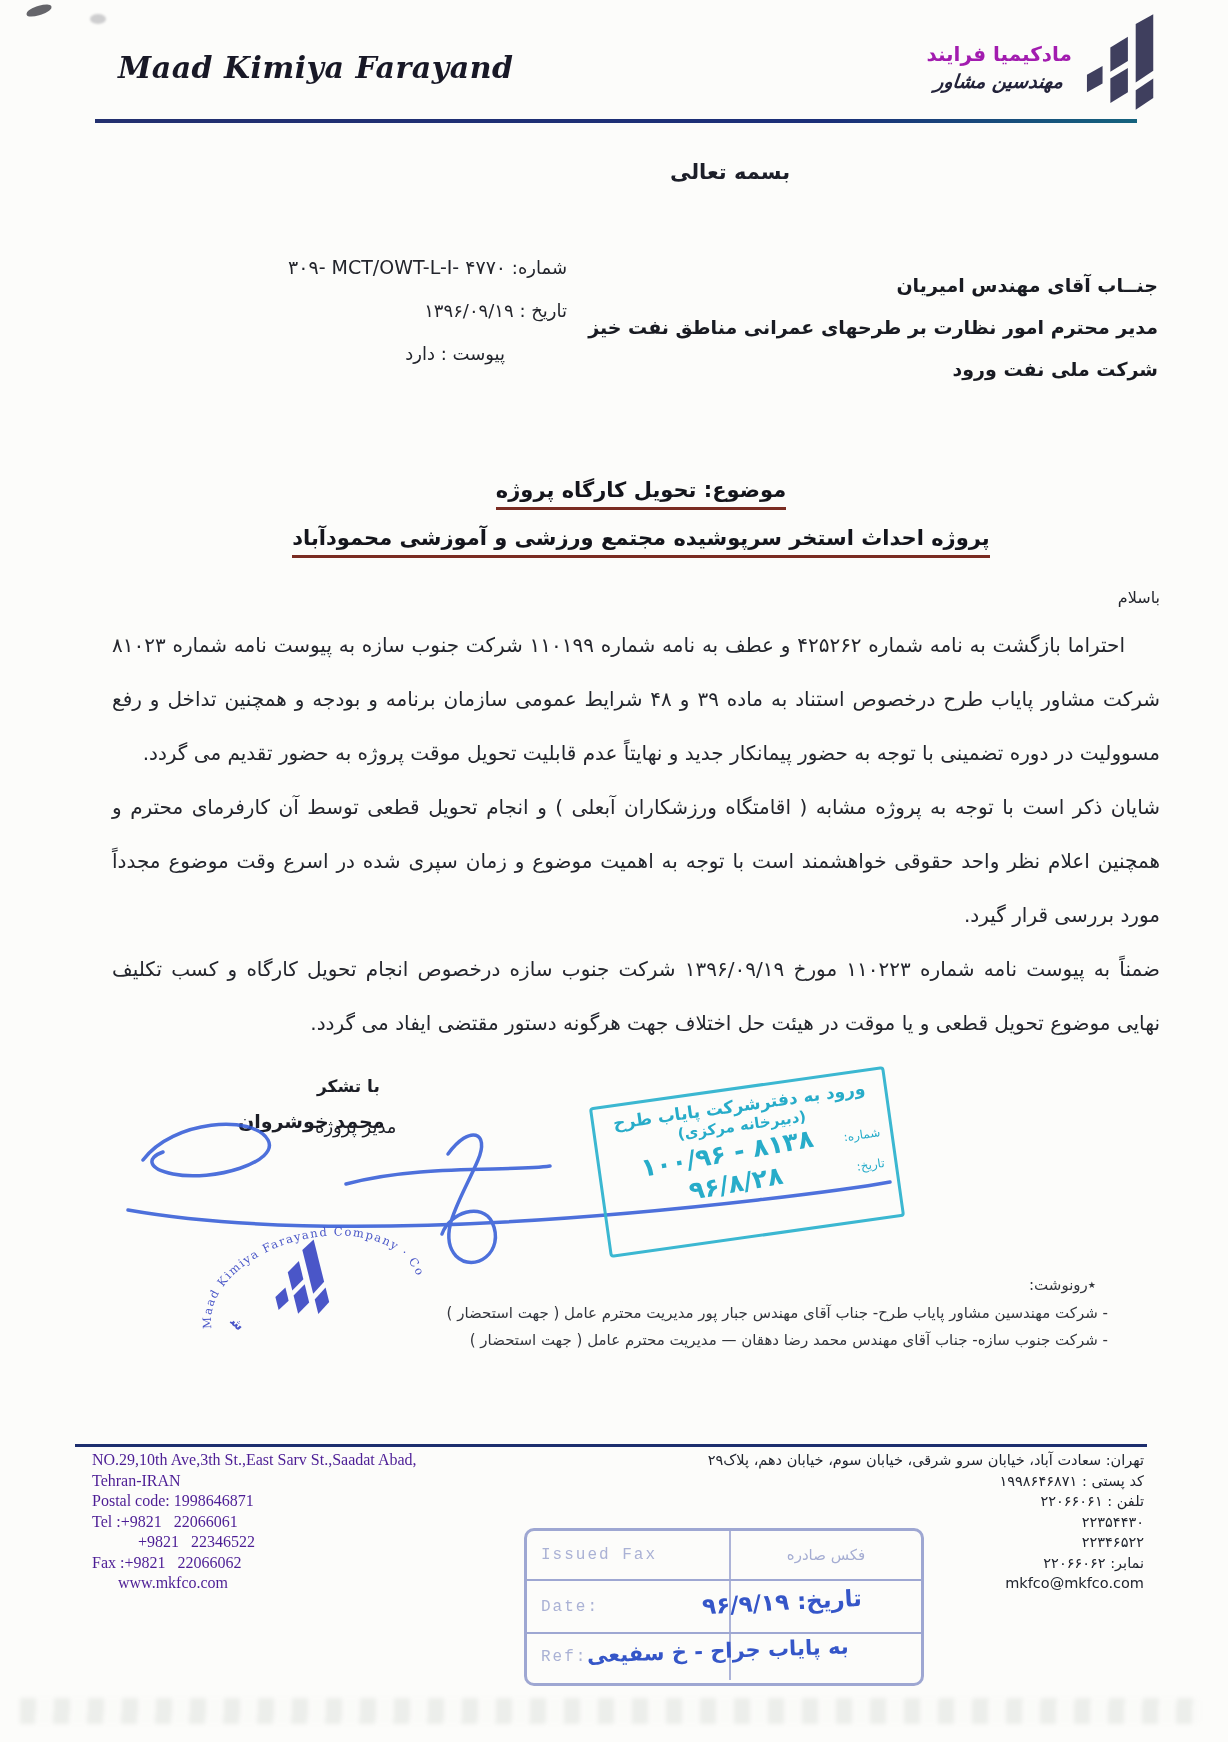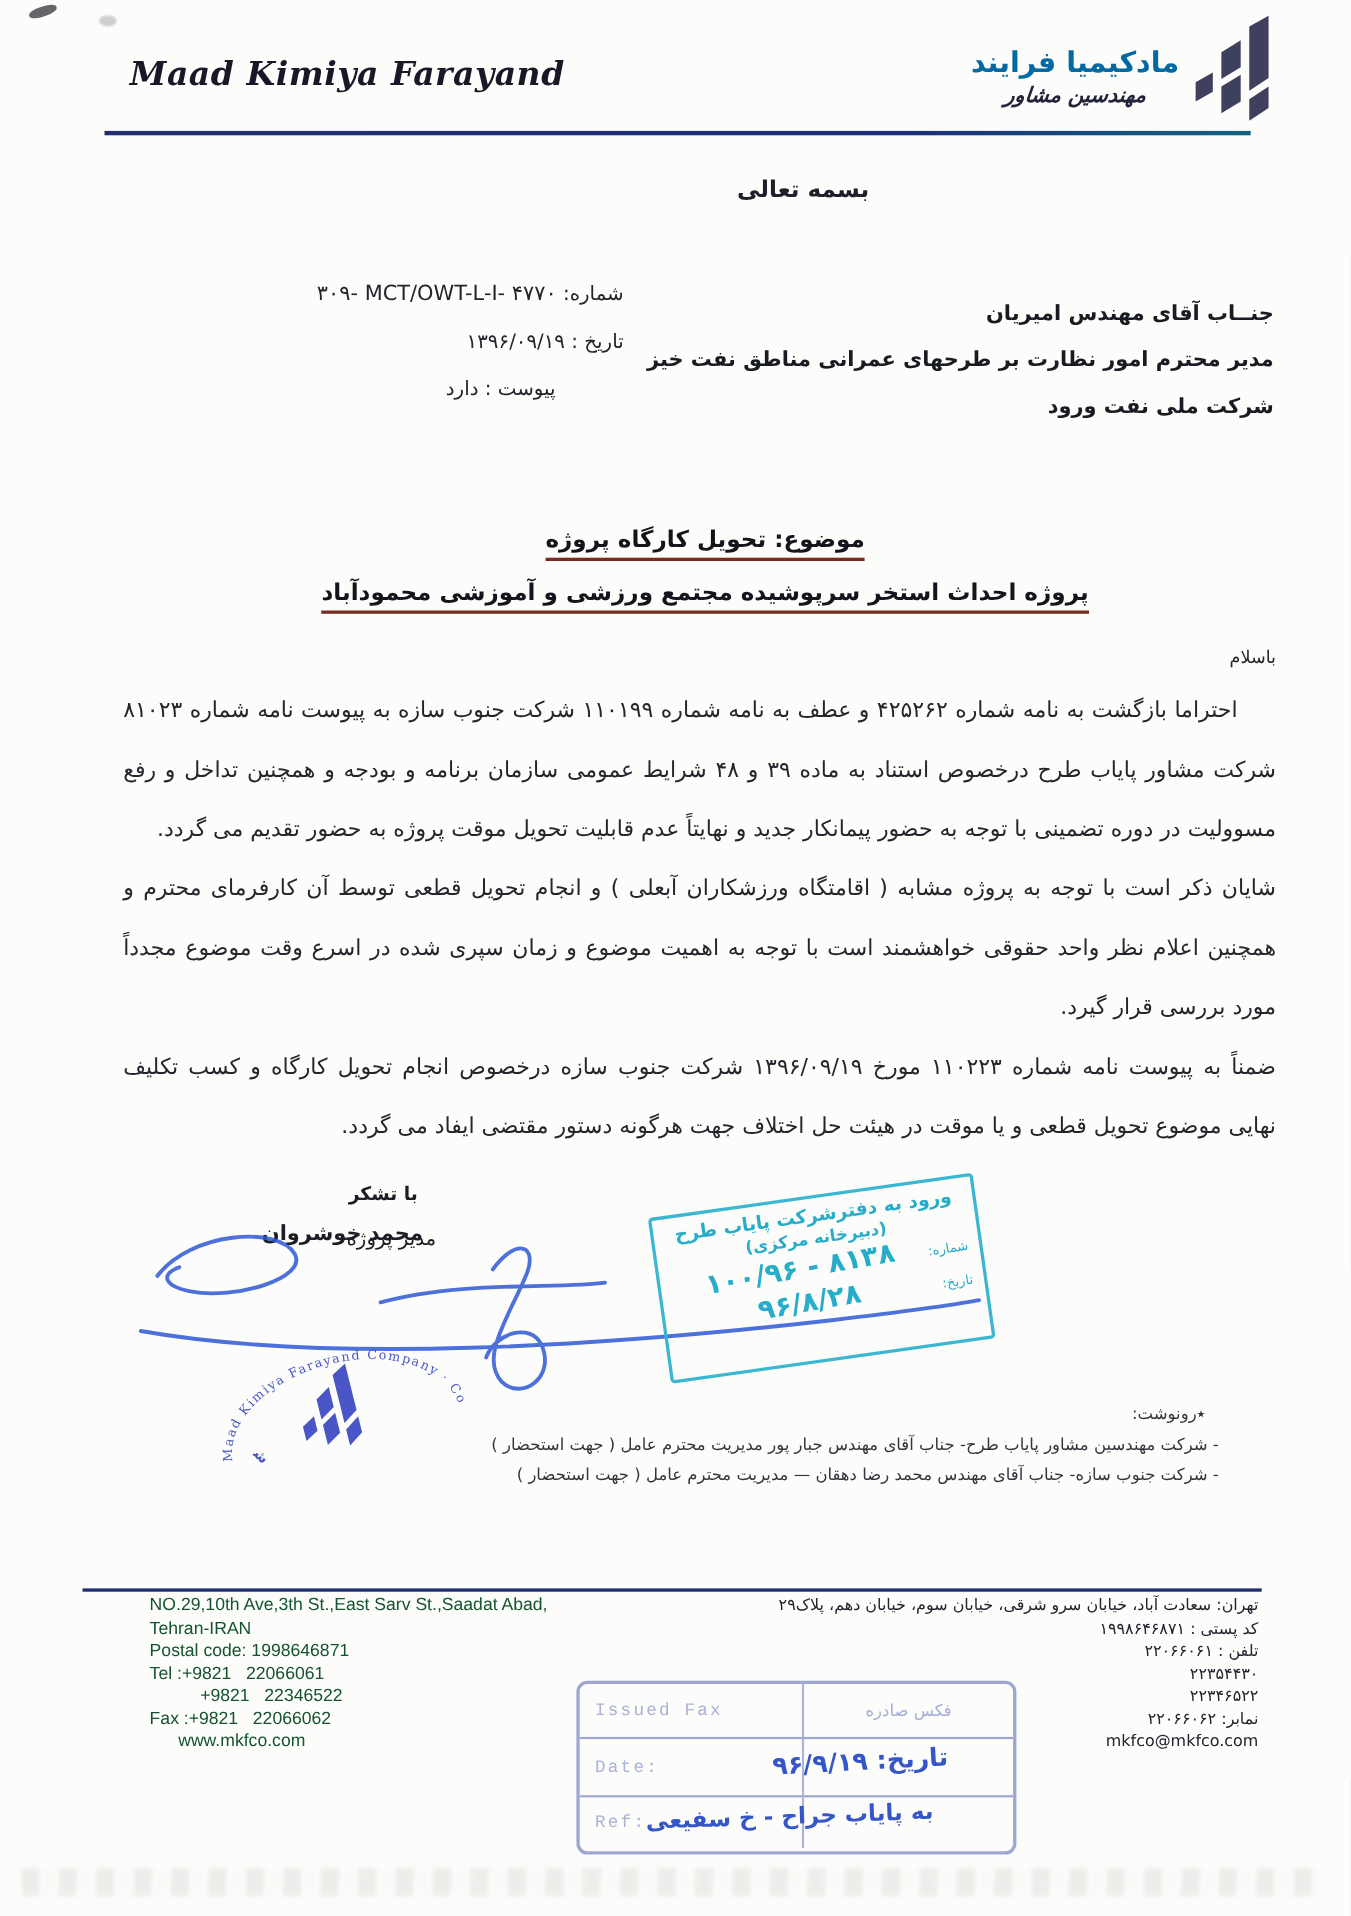--- a/index.html
+++ b/index.html
@@ -15,21 +15,21 @@
   .smudge1 { left:26px; top:6px; width:26px; height:9px; background:#4a4a50; border-radius:45%; transform:rotate(-18deg); opacity:.85; }
   .smudge2 { left:90px; top:14px; width:16px; height:10px; background:#8a8a90; border-radius:50%; opacity:.4; filter:blur(1px); }
   .noise-strip { left:20px; top:1698px; width:1180px; height:26px; opacity:.22; filter:blur(2px);
     background:repeating-linear-gradient(92deg, rgba(110,128,112,.5) 0 16px, rgba(205,210,204,.15) 16px 34px); }
 
   
   .brand-en { left:118px; top:50px; }
   .brand-en-name { font-family:"DejaVu Serif", serif; font-style:italic; font-weight:bold; font-size:30px; color:#181826; letter-spacing:.5px; }
   .brand-en-sub  { font-family:"DejaVu Serif", serif; font-style:italic; font-size:19px; color:#23233a; margin:6px 0 0 4px; }
   .brand-fa { right:156px; top:42px; text-align:left; }
-  .brand-fa-name { font-size:26px; font-weight:bold; color:#0369a1; }
+  .brand-fa-name { font-size:20px; font-weight:bold; color:#a21caf; }
   .brand-fa-sub  { font-size:19px; font-weight:bold; color:#23233a; font-style:italic; transform:skewX(-6deg); margin-top:4px; text-align:center; }
   .logo-svg { left:1085px; top:12px; width:78px; height:102px; }
   .header-rule { left:95px; top:119px; width:1042px; height:3.5px; background:linear-gradient(to right,#23306f,#1b2f78 70%,#15637e); }
 
   .bismillah { left:500px; top:160px; width:460px; text-align:center; font-size:21px; font-weight:bold; color:#1d1f29; }
 
   
   .meta { left:185px; top:256px; width:382px; direction:rtl; text-align:right; font-size:18px; color:#23252c; }
   .meta-line { margin-bottom:22px; white-space:nowrap; }
   .meta-line .val-ltr { direction:ltr; unicode-bidi:embed; display:inline-block; margin-left:4px; font-size:19px; }
@@ -69,21 +69,21 @@
   .es-lbl { font-size:12px; flex:0 0 auto; }
   .es-hand { font-size:25px; letter-spacing:2px; flex:1; text-align:center; transform:rotate(-2deg); font-weight:bold; }
 
   
   .cc { right:120px; top:1276px; width:900px; direction:rtl; text-align:right; font-size:15px; color:#33353c; }
   .cc-title { padding-right:12px; margin-bottom:10px; }
   .cc-item { margin-bottom:9px; }
 
   
   .footer-rule { left:75px; top:1444px; width:1072px; height:3px; background:#1d2e6e; }
-  .footer-en { left:92px; top:1450px; font-family:Liberation Sans, sans-serif; font-size:16px; line-height:20.5px; color:#14532d;margin-left:44px; }
+  .footer-en { left:92px; top:1450px; font-family:Liberation Serif, serif; font-size:16px; line-height:20.5px; color:#4c1d95; }
   .footer-en .line { white-space:pre; }
   .fe-ind1 { padding-left:46px; }
   .fe-ind2 { padding-left:26px; }
   .footer-fa { right:84px; top:1450px; direction:rtl; text-align:right; font-size:14.5px; line-height:20.5px; color:#20242e; }
   .ff-ind { padding-left:42px; }
 
   
   .fax-box {
     left:524px; top:1528px; width:394px; height:152px;
     border:3px solid #9aa3d0; border-radius:10px; color:#97a0cc; opacity:.95;

